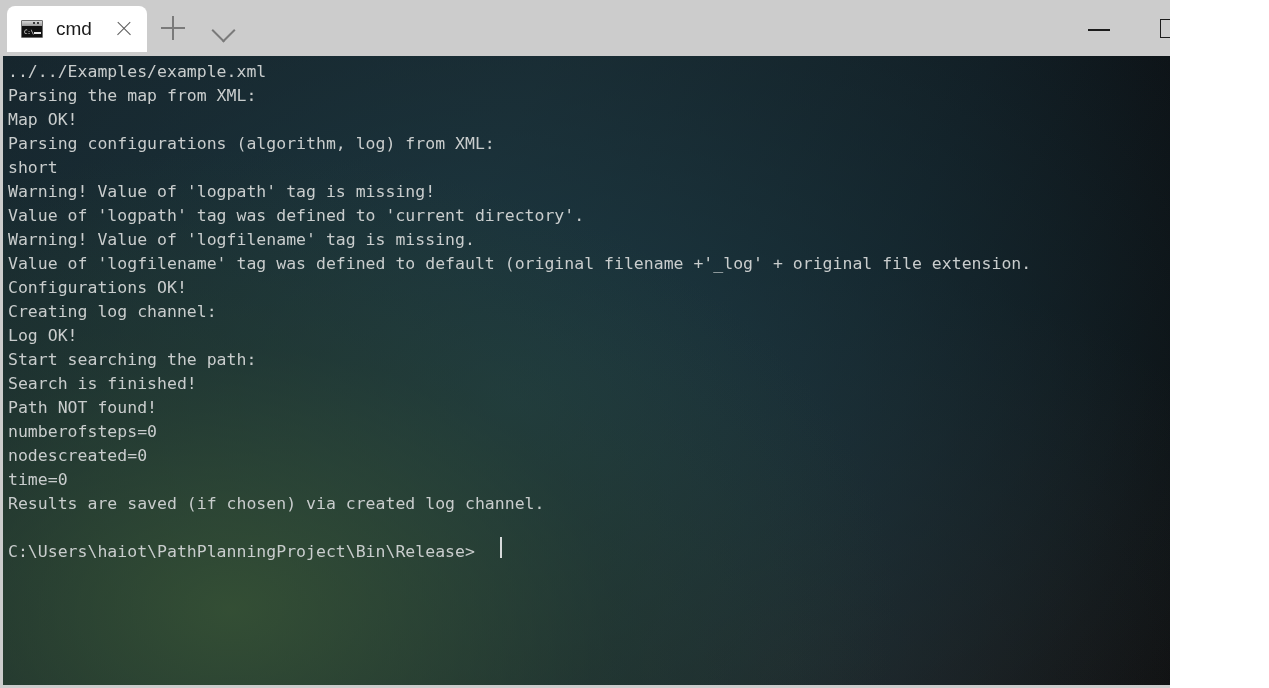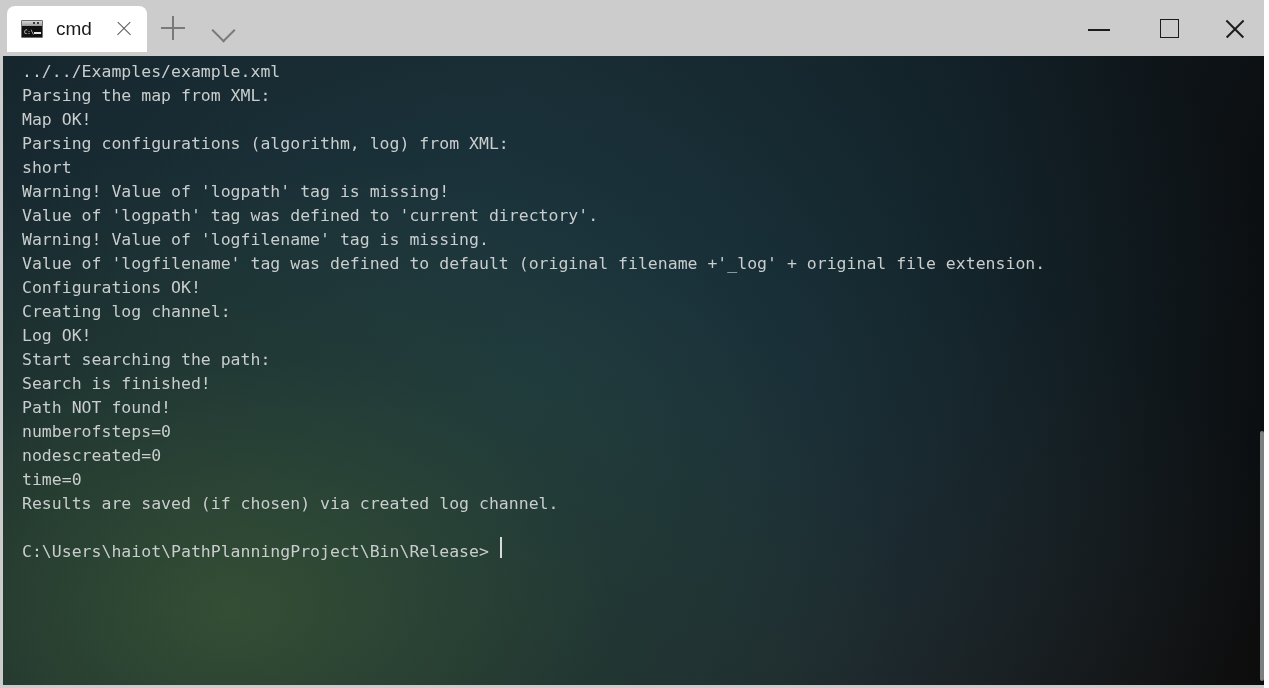--- a/index.html
+++ b/index.html
@@ -9,21 +9,21 @@
   }
   body {
     width: 1269px;
     height: 688px;
     overflow: hidden;
     font-family: "Liberation Sans", sans-serif;
   }
 
   #app-window {
     position: relative;
-    width: 1264px;
+    width: 1170px;
     height: 688px;
     background: #a21caf;
     overflow: hidden;
   }
 
   
   #titlebar {
     position: absolute;
     left: 0; top: 0;
     width: 1269px;
@@ -224,21 +224,21 @@
     background-color: #0d0d0e;
     background-image:
       radial-gradient(ellipse 900px 620px at 18% 88%, rgba(58,86,52,0.80) 0%, rgba(40,63,45,0.42) 42%, rgba(0,0,0,0) 74%),
       radial-gradient(ellipse 1000px 760px at 40% 55%, rgba(30,62,72,0.88) 0%, rgba(25,51,60,0.48) 48%, rgba(0,0,0,0) 80%),
       radial-gradient(ellipse 760px 560px at 62% 96%, rgba(72,58,52,0.38) 0%, rgba(0,0,0,0) 72%),
       linear-gradient(118deg, #16232a 0%, #19262c 34%, #101a20 62%, #0b0d0f 86%, #090a0b 100%);
   }
 
   #console-output {
     position: absolute;
-    left: 19px;
+    left: 5px;
     top: 4px;
     margin: 0;
     font-family: "DejaVu Sans Mono", monospace;
     font-size: 16.5px;
     line-height: 24px;
     color: #c9cdcd;
     white-space: pre;
     letter-spacing: 0px;
   }
 

